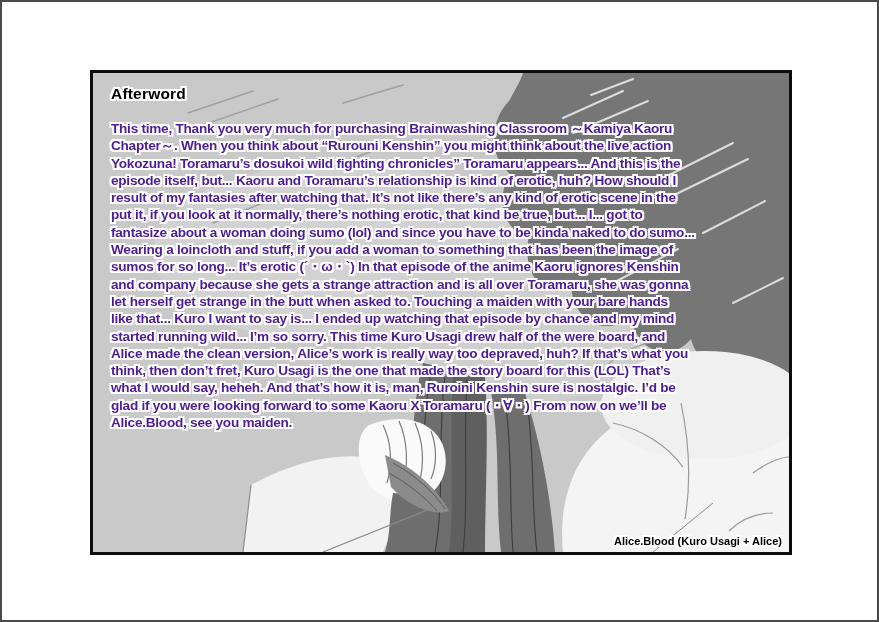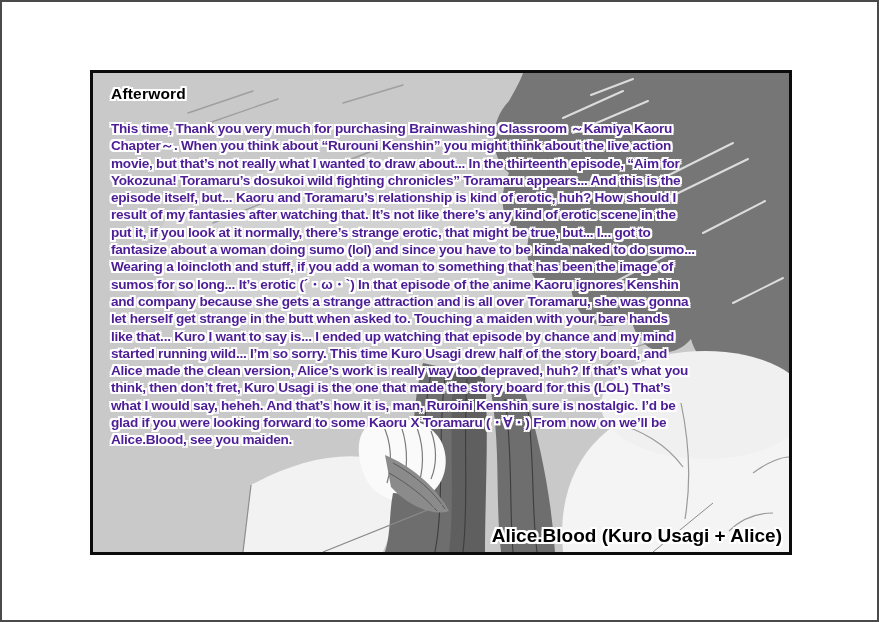--- a/index.html
+++ b/index.html
@@ -67,21 +67,21 @@
     text-shadow:
       -2px -2px 0 #fff, -2px 0 0 #fff, -2px 2px 0 #fff,
        0 -2px 0 #fff,  0 2px 0 #fff,
        2px -2px 0 #fff, 2px 0 0 #fff, 2px 2px 0 #fff,
       -1px -1px 0 #fff, 1px -1px 0 #fff, -1px 1px 0 #fff, 1px 1px 0 #fff;
   }
   .signature {
     position: absolute;
     right: 7px;
     bottom: 5px;
-    font-size: 19px;
+    font-size: 11px;
     white-space: nowrap;
   }
 </style>
 </head>
 <body>
 
 <div class="screen">
   <div class="panel">
 
     <svg class="artwork" viewBox="0 0 696 479" preserveAspectRatio="none" xmlns="http://www.w3.org/2000/svg">
@@ -165,32 +165,31 @@
       <path d="M 230 479 L 352 430" stroke="#8a8a8a" stroke-width="1.2" fill="none"></path>
       <path d="M 560 479 L 620 430" stroke="#8a8a8a" stroke-width="1" fill="none"></path>
     </svg>
 
     <div class="text-layer">
       <div class="heading outlined">Afterword</div>
 
       <div class="body-text">
           <div class="body-line">This time, Thank you very much for purchasing Brainwashing Classroom ～Kamiya Kaoru</div>
           <div class="body-line">Chapter～. When you think about “Rurouni Kenshin” you might think about the live action</div>
-          <div class="body-line">movie, but that’s not really what I wanted to draw about... In the thirteenth episode, “Aim for</div>
           <div class="body-line">Yokozuna! Toramaru’s dosukoi wild fighting chronicles” Toramaru appears... And this is the</div>
           <div class="body-line">episode itself, but... Kaoru and Toramaru’s relationship is kind of erotic, huh? How should I</div>
           <div class="body-line">result of my fantasies after watching that. It’s not like there’s any kind of erotic scene in the</div>
-          <div class="body-line">put it, if you look at it normally, there’s strange erotic, that might be true, but... I... got to</div>
+          <div class="body-line">put it, if you look at it normally, there’s nothing erotic, that kind be true, but... I... got to</div>
           <div class="body-line">fantasize about a woman doing sumo (lol) and since you have to be kinda naked to do sumo...</div>
           <div class="body-line">Wearing a loincloth and stuff, if you add a woman to something that has been the image of</div>
           <div class="body-line">sumos for so long... It’s erotic (´・ω・`) In that episode of the anime Kaoru ignores Kenshin</div>
           <div class="body-line">and company because she gets a strange attraction and is all over Toramaru, she was gonna</div>
           <div class="body-line">let herself get strange in the butt when asked to. Touching a maiden with your bare hands</div>
           <div class="body-line">like that... Kuro I want to say is... I ended up watching that episode by chance and my mind</div>
-          <div class="body-line">started running wild... I’m so sorry. This time Kuro Usagi drew half of the story board, and</div>
+          <div class="body-line">started running wild... I’m so sorry. This time Kuro Usagi drew half of the were board, and</div>
           <div class="body-line">Alice made the clean version, Alice’s work is really way too depraved, huh? If that’s what you</div>
           <div class="body-line">think, then don’t fret, Kuro Usagi is the one that made the story board for this (LOL) That’s</div>
           <div class="body-line">what I would say, heheh. And that’s how it is, man, Ruroini Kenshin sure is nostalgic. I’d be</div>
           <div class="body-line">glad if you were looking forward to some Kaoru X Toramaru (・∀・) From now on we’ll be</div>
           <div class="body-line">Alice.Blood, see you maiden.</div>
         </div>
 
       <div class="signature outlined">Alice.Blood (Kuro Usagi + Alice)</div>
     </div>
 

